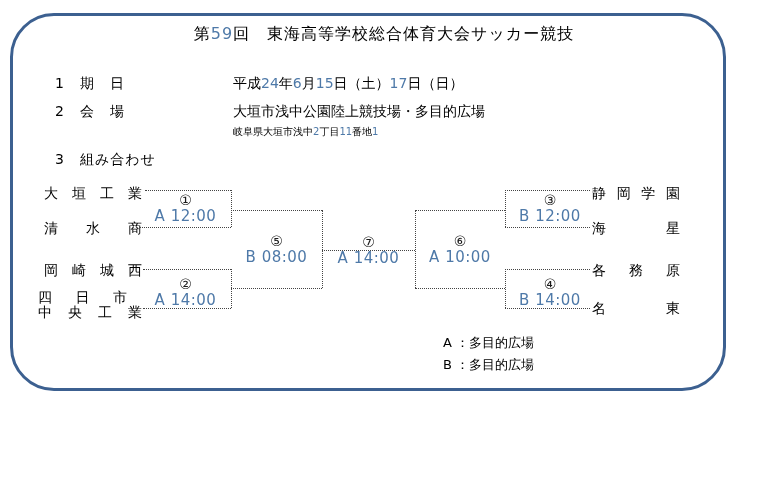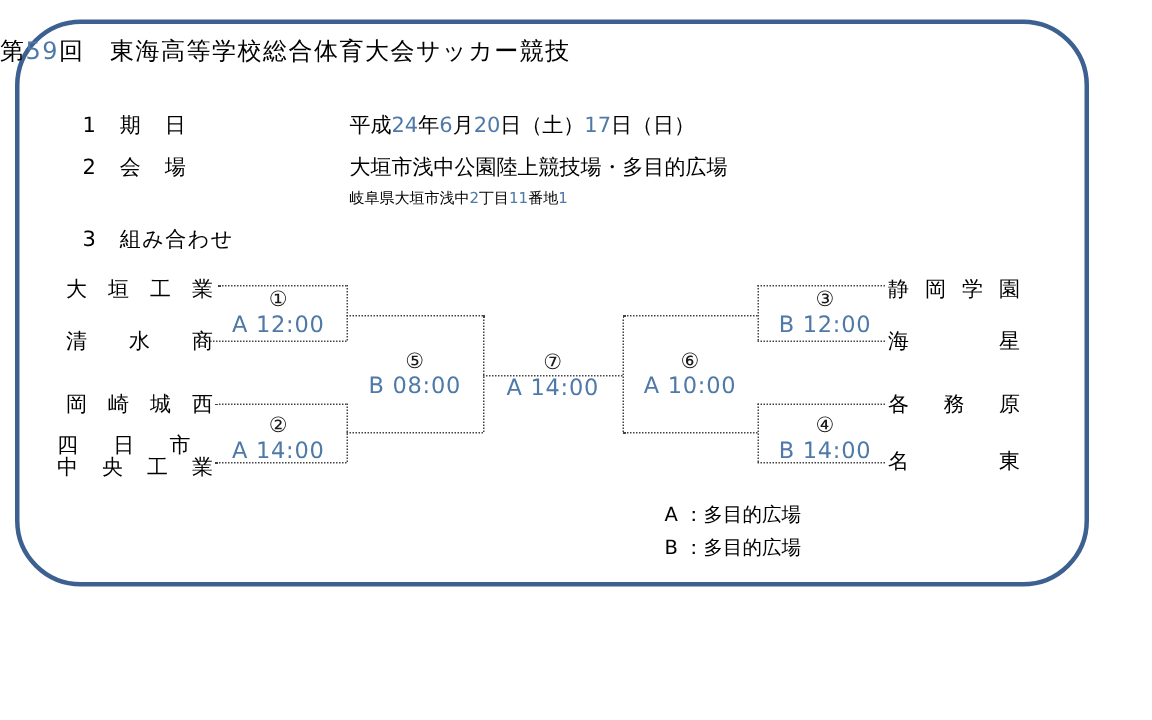--- a/index.html
+++ b/index.html
@@ -6,21 +6,21 @@
   .page{
     position:relative;width:768px;height:480px;background:#ffffff;
     font-family:"DejaVu Sans","Liberation Sans",sans-serif;color:#000;
     overflow:hidden;
   }
   .frame{
     position:absolute;left:10px;top:13px;width:710px;height:372px;
     border:3px solid #3c6090;border-radius:44px;
   }
   .title{
-    position:absolute;left:0;top:24px;width:768px;
+    position:absolute;left:0;top:24px;width:768px;text-align:center;
     font-size:16px;letter-spacing:1px;white-space:pre;
   }
   .label{position:absolute;font-size:14px;white-space:pre;letter-spacing:1px;}
   .value{position:absolute;font-size:14px;white-space:pre;}
   .small{font-size:10px;}
   .hw{color:#4e79a8;}
   .hline{position:absolute;height:0;border-top:1px dotted #444;}
   .vline{position:absolute;width:0;border-left:1px dotted #444;}
   .team{position:absolute;font-size:14px;line-height:15px;}
   .tline{display:flex;justify-content:space-between;}
@@ -32,21 +32,21 @@
 </head>
 <body>
 
 <div class="page">
 
   <div class="frame"></div>
 
   <div class="title"><span>第</span><span class="hw">59</span><span>回　東海高等学校総合体育大会サッカー競技</span></div>
 
   <div class="label" style="left:55px;top:75px">1　期　日</div>
-  <div class="value" style="left:233px;top:75px"><span>平成</span><span class="hw">24</span><span>年</span><span class="hw">6</span><span>月</span><span class="hw">20</span><span>日（土）</span><span class="hw">17</span><span>日（日）</span></div>
+  <div class="value" style="left:233px;top:75px"><span>平成</span><span class="hw">24</span><span>年</span><span class="hw">6</span><span>月</span><span class="hw">15</span><span>日（土）</span><span class="hw">17</span><span>日（日）</span></div>
 
   <div class="label" style="left:55px;top:103px">2　会　場</div>
   <div class="value" style="left:233px;top:103px">大垣市浅中公園陸上競技場・多目的広場</div>
   <div class="value small" style="left:233px;top:125px"><span>岐阜県大垣市浅中</span><span class="hw">2</span><span>丁目</span><span class="hw">11</span><span>番地</span><span class="hw">1</span></div>
 
   <div class="label" style="left:55px;top:151px">3　組み合わせ</div>
 
   <div class="team" style="left:44px;top:186px;width:98px">
     <div class="tline">
         <span>大</span>

